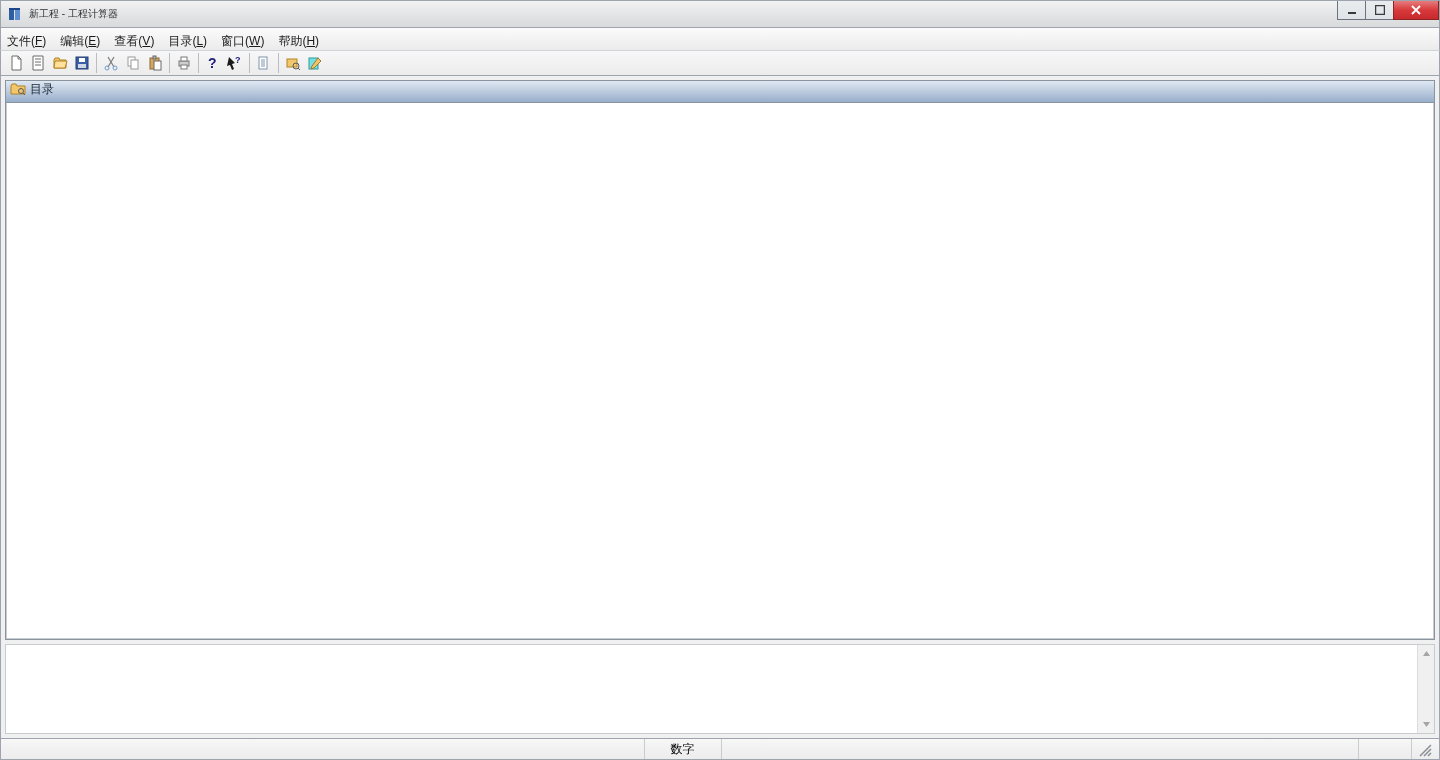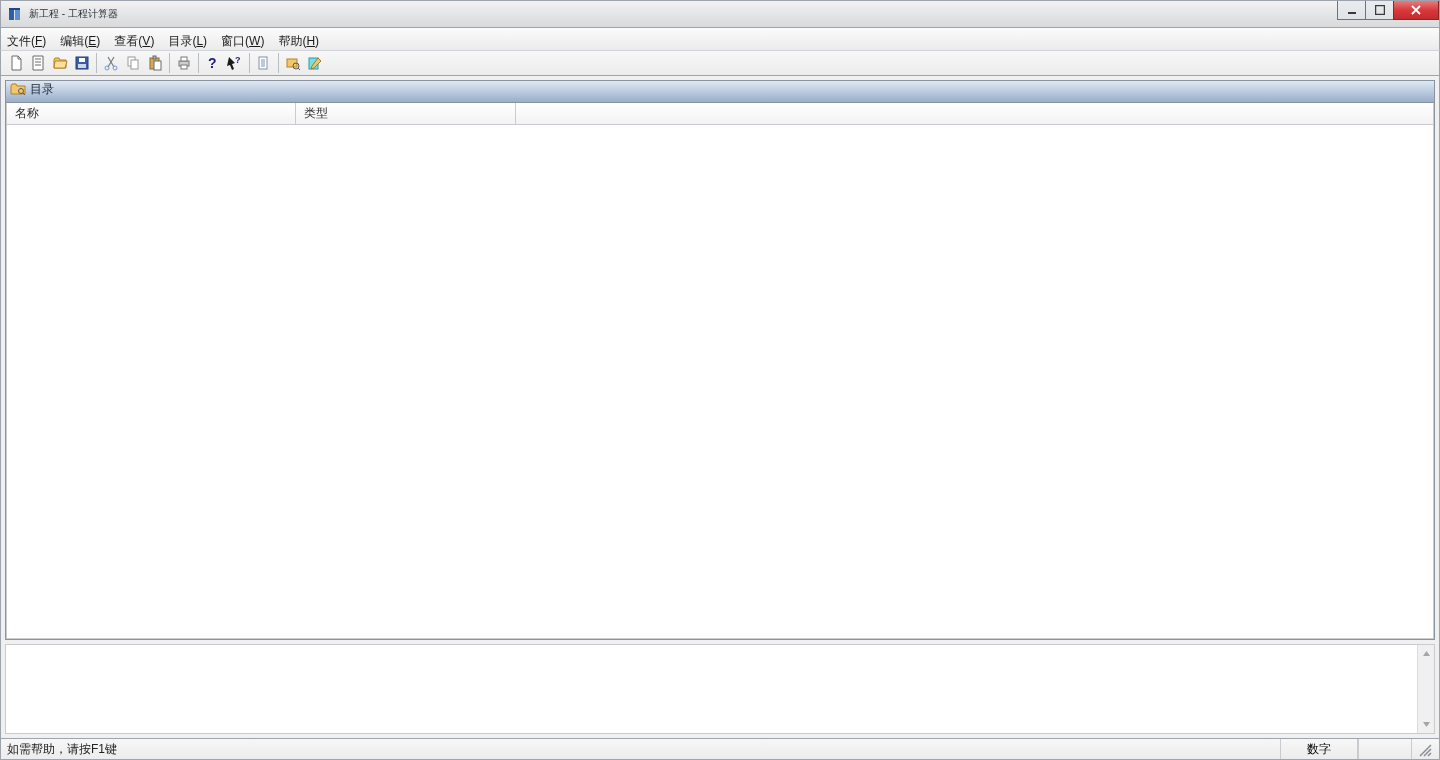--- a/index.html
+++ b/index.html
@@ -255,25 +255,20 @@
     <div class="panel-header">
       <span class="folder-icon">
         <svg width="16" height="16">
             <path d="M1 5l1-2h4l1 2h8v8H1z" fill="#f2c66b" stroke="#b08428"></path>
             <circle cx="11" cy="10" r="2.5" fill="none" stroke="#5a5a5a"></circle>
             <path d="M13 12l2 2" stroke="#5a5a5a"></path>
           </svg>
       </span>
       <span>目录</span>
     </div>
-    <div class="table-header">
-      <div class="th name">名称</div>
-      <div class="th type">类型</div>
-      <div class="th blank"></div>
-    </div>
     <div class="table-body"></div>
   </div>
 
   <div class="panel-bottom">
     <div class="scroll-v">
       <div class="sv-arrow">
           <svg width="9" height="9">
             <path d="M4.5 2 L8 7 H1 Z" fill="#a5a5a5"></path>
           </svg>
         </div>
@@ -281,21 +276,20 @@
       <div class="sv-arrow">
           <svg width="9" height="9">
             <path d="M4.5 7 L8 2 H1 Z" fill="#a5a5a5"></path>
           </svg>
         </div>
     </div>
   </div>
 </div>
 
 <div class="statusbar">
-  <span class="status-msg">如需帮助，请按F1键</span>
   <span class="status-cell">数字</span>
   <span class="status-cell" style="width:28px;"></span>
   <span class="status-grip">
     <svg width="17" height="17">
       <path d="M4 15L15 4M8 15L15 8M12 15L15 12" stroke="#8a8f96" stroke-width="1.5"></path>
     </svg>
   </span>
 </div>
 
 </body></html>

